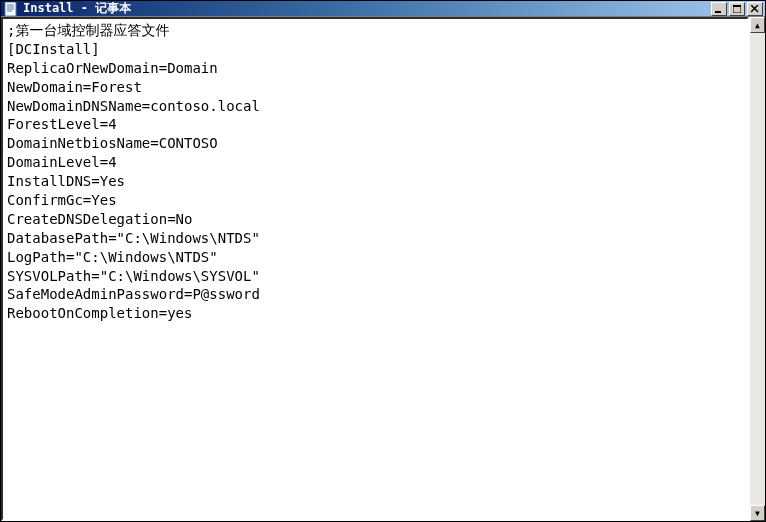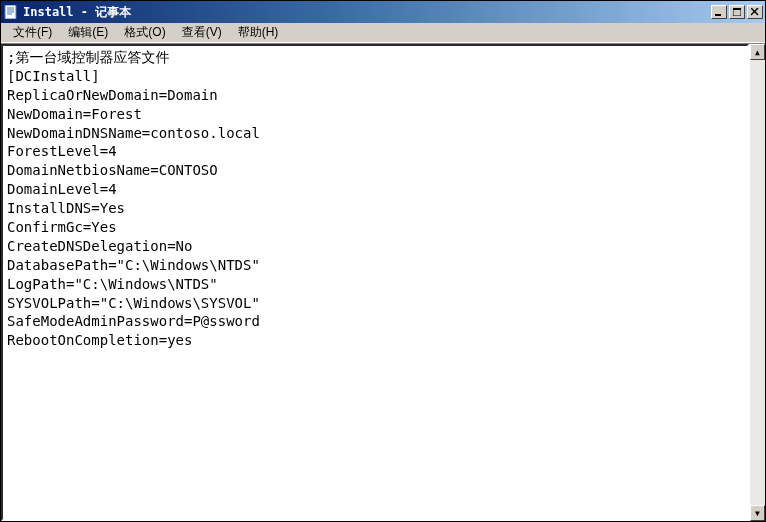--- a/index.html
+++ b/index.html
@@ -13,21 +13,21 @@
     }
     .window {
       width: 766px;
       height: 522px;
       border: 1px solid #000;
       display: flex;
       flex-direction: column;
     }
     .titlebar {
       background: linear-gradient(90deg, #0a246a 0%, #3a6ea5 45%, #a6caf0 100%);
-      height: 22px;
+      height: 15px;
       display: flex;
       align-items: center;
       padding: 0 2px;
       color: #fff;
     }
     .titlebar-icon {
       width: 16px;
       height: 16px;
       margin-right: 4px;
       display: inline-flex;
@@ -148,27 +148,20 @@
       </div>
       <div class="win-btn close">
         <svg width="8" height="8" viewBox="0 0 8 8">
             <line x1="0" y1="0" x2="7" y2="7" stroke="#000" stroke-width="1.5"></line>
             <line x1="7" y1="0" x2="0" y2="7" stroke="#000" stroke-width="1.5"></line>
           </svg>
       </div>
     </div>
   </div>
 
-  <div class="menubar">
-    <div class="menu-item">文件(F)</div>
-    <div class="menu-item">编辑(E)</div>
-    <div class="menu-item">格式(O)</div>
-    <div class="menu-item">查看(V)</div>
-    <div class="menu-item">帮助(H)</div>
-  </div>
 
   <div class="content-wrap">
     <div class="textarea">;第一台域控制器应答文件
 [DCInstall]
 ReplicaOrNewDomain=Domain
 NewDomain=Forest
 NewDomainDNSName=contoso.local
 ForestLevel=4
 DomainNetbiosName=CONTOSO
 DomainLevel=4

